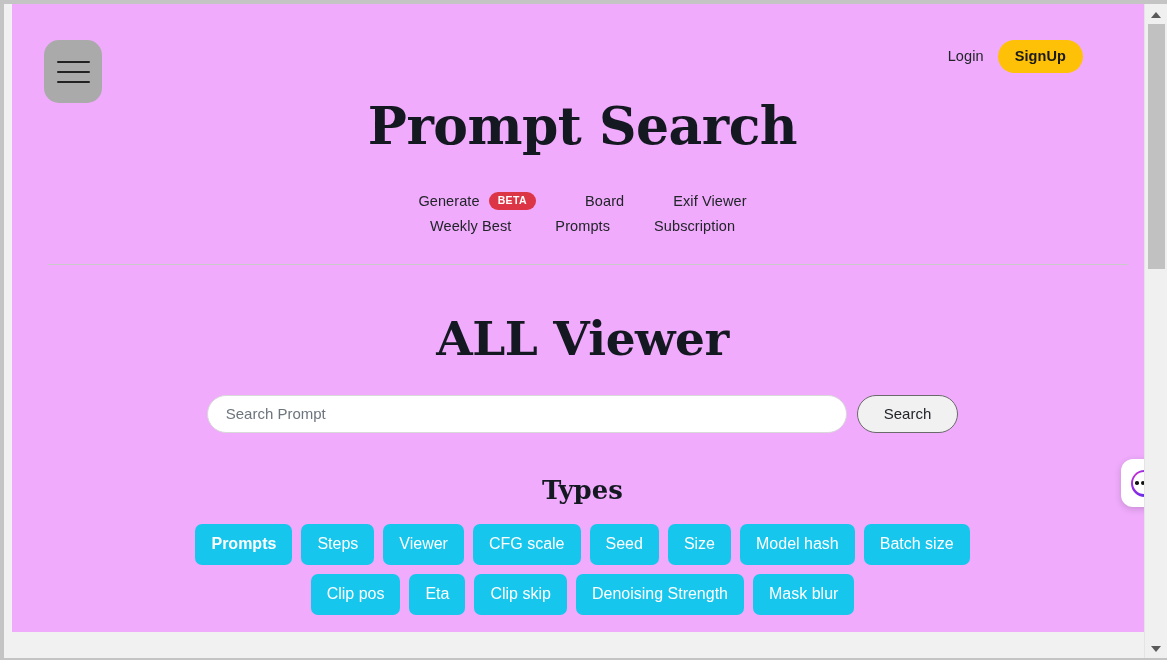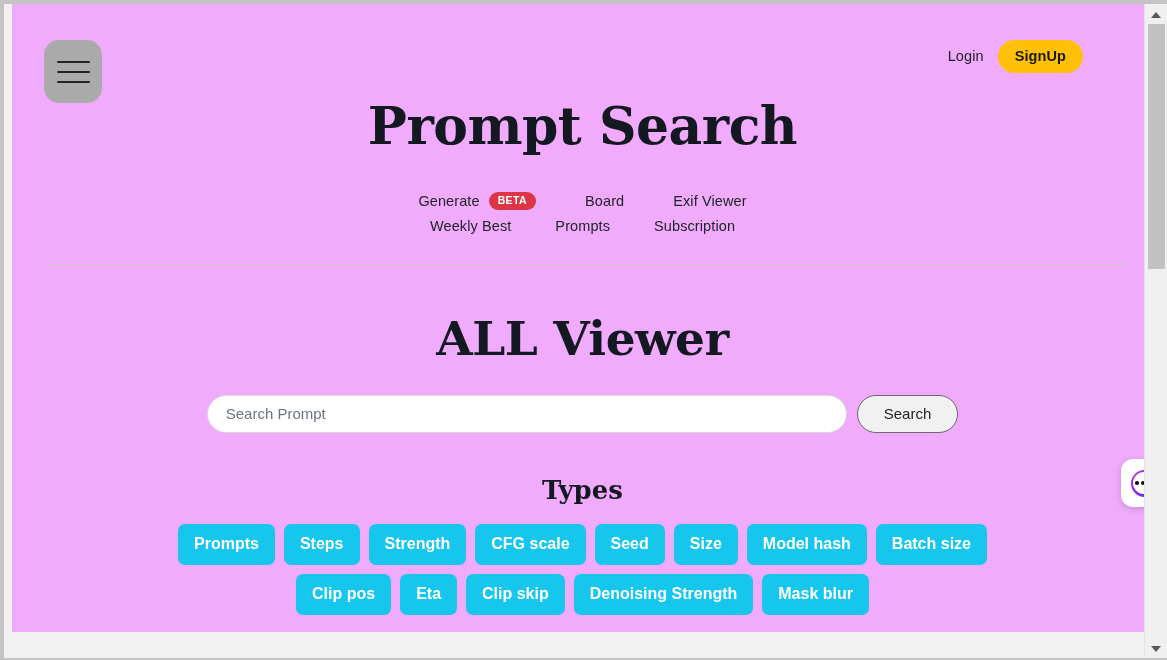--- a/index.html
+++ b/index.html
@@ -247,21 +247,20 @@
     background: #17c6ed;
     color: #ffffff;
     font-size: 16px;
     line-height: 1;
     padding: 12px 16px 13px;
     border: none;
     border-radius: 7px;
     cursor: pointer;
     font-family: "Liberation Sans", sans-serif;
     white-space: nowrap;
-    font-weight: bold;
   }
   .tag.active {
     font-weight: 700;
   }
 
   
   .chat-widget {
     position: absolute;
     right: 0;
     top: 455px;
@@ -413,21 +412,21 @@
       <div class="search-row">
         <input class="search-input" type="text" placeholder="Search Prompt" style="">
         <button class="search-button">Search</button>
       </div>
 
       <h3 class="types-title">Types</h3>
 
       <ul class="tag-list">
         <li><button class="tag active">Prompts</button></li>
         <li><button class="tag">Steps</button></li>
-        <li><button class="tag">Strength</button></li>
+        <li><button class="tag">Viewer</button></li>
         <li><button class="tag">CFG scale</button></li>
         <li><button class="tag">Seed</button></li>
         <li><button class="tag">Size</button></li>
         <li><button class="tag">Model hash</button></li>
         <li><button class="tag">Batch size</button></li>
         <li><button class="tag">Clip pos</button></li>
         <li><button class="tag">Eta</button></li>
         <li><button class="tag">Clip skip</button></li>
         <li><button class="tag">Denoising Strength</button></li>
         <li><button class="tag">Mask blur</button></li>

